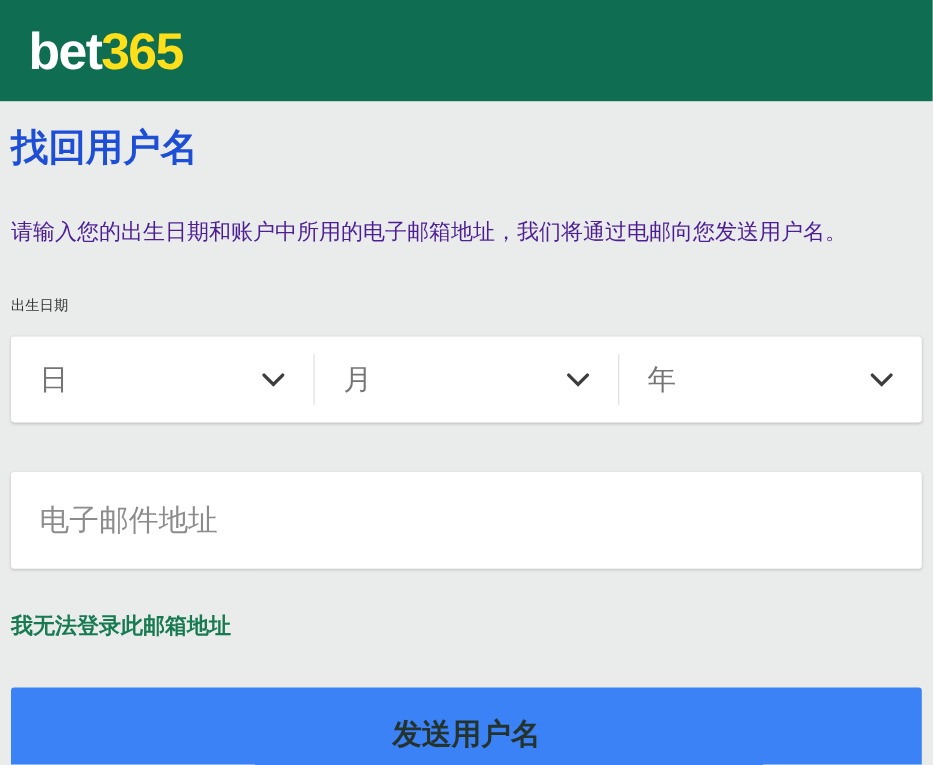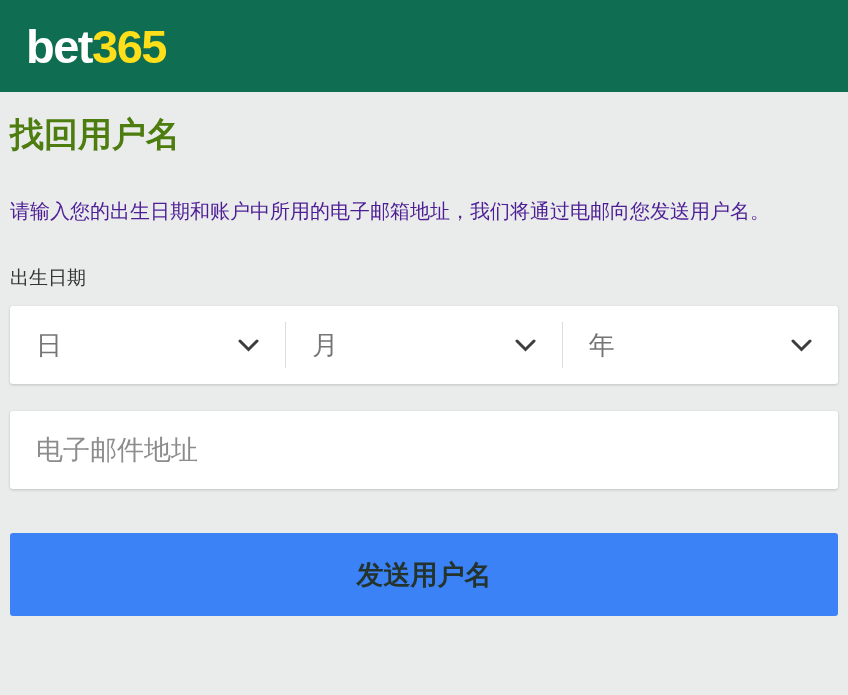--- a/index.html
+++ b/index.html
@@ -26,32 +26,32 @@
   .logo .bet { color:#ffffff; }
   .logo .n365 { color:#ffdf1a; }
 
   .content { padding:0 10px; }
 
   .page-title {
     margin-top:21px;
     font-size:34px;
     line-height:42px;
     font-weight:bold;
-    color:#4d7c0f;
+    color:#1d4ed8;
   }
   .description {
     margin-top:43px;
     font-size:20px;
     line-height:26px;
     color:#4c1d95;
     white-space:nowrap;
   }
   .dob-label {
     margin-top:42px;
-    font-size:19px;
+    font-size:13px;
     line-height:24px;
     color:#333333;
   }
 
   .card {
     background:#ffffff;
     border-radius:3px;
     box-shadow:0 1px 3px rgba(0,0,0,0.18);
   }
 
@@ -80,22 +80,22 @@
   }
   .chevron svg { display:block; width:100%; height:100%; }
   .vdivider {
     width:1px;
     height:46px;
     align-self:center;
     background:#dcdcdc;
   }
 
   .email-card {
-    margin-top:27px;
-    height:78px;
+    margin-top:45px;
+    height:88px;
     display:flex;
     align-items:center;
   }
   .email-input {
     width:100%;
     height:100%;
     border:none;
     outline:none;
     background:transparent;
     padding:0 26px;
@@ -180,16 +180,17 @@
           </svg>
       </span>
     </div>
 
   </div>
 
   <div class="card email-card">
     <input class="email-input" type="text" placeholder="电子邮件地址" style="">
   </div>
 
+  <a class="cant-access-link">我无法登录此邮箱地址</a>
 
   <button class="submit-button">发送用户名</button>
 
 </main>
 
 </body></html>

